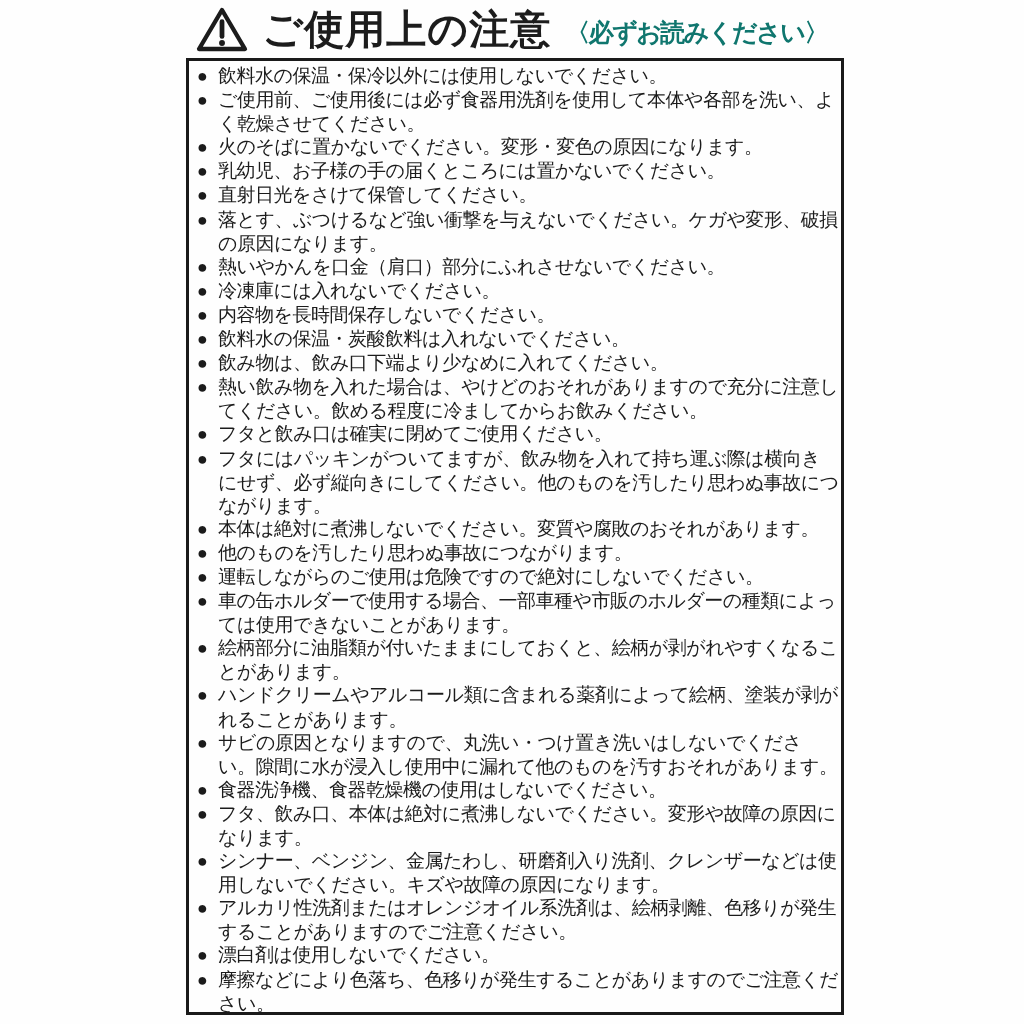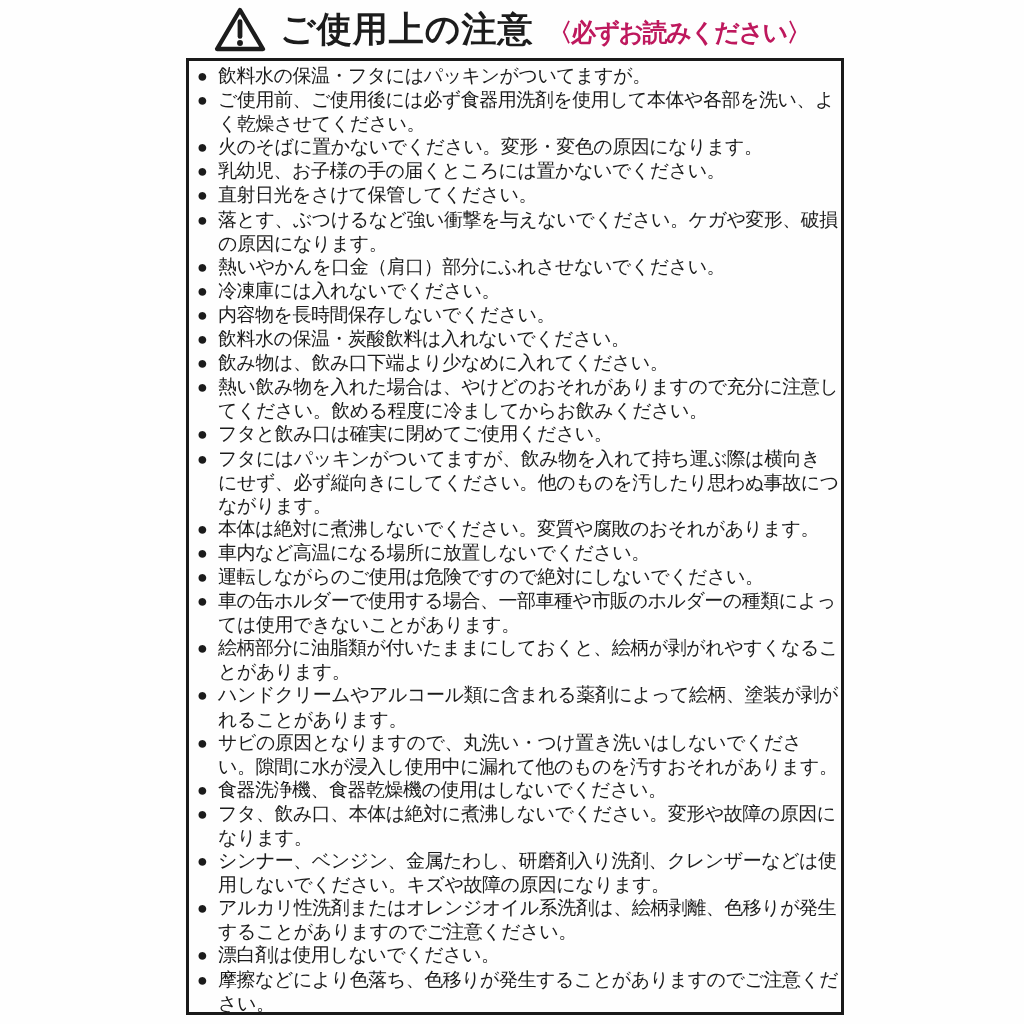--- a/index.html
+++ b/index.html
@@ -28,32 +28,32 @@
     align-items: center;
     gap: 14px;
     color: #1c1c1c;
   }
   .tri {
     display: inline-flex;
     width: 52px;
     height: 47px;
   }
   .title-main {
-    font-size: 35px;
+    font-size: 40px;
     font-weight: bold;
     letter-spacing: 1px;
     color: #1c1c1c;
     white-space: nowrap;
     text-align: right;
   }
   .title-sub {
     font-size: 25px;
     font-weight: bold;
     letter-spacing: -1.5px;
-    color: #be185d;
+    color: #0f766e;
     white-space: nowrap;
     padding-top: 6px;
   }
   .box {
     position: absolute;
     left: 186px;
     top: 58px;
     width: 658px;
     height: 957px;
     border: 3px solid #1a1a1a;
@@ -95,36 +95,36 @@
         <line x1="30" y1="18" x2="30" y2="35" stroke="#1c1c1c" stroke-width="5.5" stroke-linecap="round"></line>
         <circle cx="30" cy="42.5" r="3.4" fill="#1c1c1c"></circle>
       </svg>
     </span>
     <span class="title-main">ご使用上の注意</span>
     <span class="title-sub">〈必ずお読みください〉</span>
   </div>
 
   <div class="box">
     <ul class="caution-list" id="caution-list">
-        <li><span class="bullet">●</span><span>飲料水の保温・フタにはパッキンがついてますが。</span></li>
+        <li><span class="bullet">●</span><span>飲料水の保温・保冷以外には使用しないでください。</span></li>
         <li><span class="bullet">●</span><span>ご使用前、ご使用後には必ず食器用洗剤を使用して本体や各部を洗い、よく乾燥させてください。</span></li>
         <li><span class="bullet">●</span><span>火のそばに置かないでください。変形・変色の原因になります。</span></li>
         <li><span class="bullet">●</span><span>乳幼児、お子様の手の届くところには置かないでください。</span></li>
         <li><span class="bullet">●</span><span>直射日光をさけて保管してください。</span></li>
         <li><span class="bullet">●</span><span>落とす、ぶつけるなど強い衝撃を与えないでください。ケガや変形、破損の原因になります。</span></li>
         <li><span class="bullet">●</span><span>熱いやかんを口金（肩口）部分にふれさせないでください。</span></li>
         <li><span class="bullet">●</span><span>冷凍庫には入れないでください。</span></li>
         <li><span class="bullet">●</span><span>内容物を長時間保存しないでください。</span></li>
         <li><span class="bullet">●</span><span>飲料水の保温・炭酸飲料は入れないでください。</span></li>
         <li><span class="bullet">●</span><span>飲み物は、飲み口下端より少なめに入れてください。</span></li>
         <li><span class="bullet">●</span><span>熱い飲み物を入れた場合は、やけどのおそれがありますので充分に注意してください。飲める程度に冷ましてからお飲みください。</span></li>
         <li><span class="bullet">●</span><span>フタと飲み口は確実に閉めてご使用ください。</span></li>
         <li><span class="bullet">●</span><span>フタにはパッキンがついてますが、飲み物を入れて持ち運ぶ際は横向きにせず、必ず縦向きにしてください。他のものを汚したり思わぬ事故につながります。</span></li>
         <li><span class="bullet">●</span><span>本体は絶対に煮沸しないでください。変質や腐敗のおそれがあります。</span></li>
-        <li><span class="bullet">●</span><span>車内など高温になる場所に放置しないでください。</span></li>
+        <li><span class="bullet">●</span><span>他のものを汚したり思わぬ事故につながります。</span></li>
         <li><span class="bullet">●</span><span>運転しながらのご使用は危険ですので絶対にしないでください。</span></li>
         <li><span class="bullet">●</span><span>車の缶ホルダーで使用する場合、一部車種や市販のホルダーの種類によっては使用できないことがあります。</span></li>
         <li><span class="bullet">●</span><span>絵柄部分に油脂類が付いたままにしておくと、絵柄が剥がれやすくなることがあります。</span></li>
         <li><span class="bullet">●</span><span>ハンドクリームやアルコール類に含まれる薬剤によって絵柄、塗装が剥がれることがあります。</span></li>
         <li><span class="bullet">●</span><span>サビの原因となりますので、丸洗い・つけ置き洗いはしないでください。隙間に水が浸入し使用中に漏れて他のものを汚すおそれがあります。</span></li>
         <li><span class="bullet">●</span><span>食器洗浄機、食器乾燥機の使用はしないでください。</span></li>
         <li><span class="bullet">●</span><span>フタ、飲み口、本体は絶対に煮沸しないでください。変形や故障の原因になります。</span></li>
         <li><span class="bullet">●</span><span>シンナー、ベンジン、金属たわし、研磨剤入り洗剤、クレンザーなどは使用しないでください。キズや故障の原因になります。</span></li>
         <li><span class="bullet">●</span><span>アルカリ性洗剤またはオレンジオイル系洗剤は、絵柄剥離、色移りが発生することがありますのでご注意ください。</span></li>
         <li><span class="bullet">●</span><span>漂白剤は使用しないでください。</span></li>

